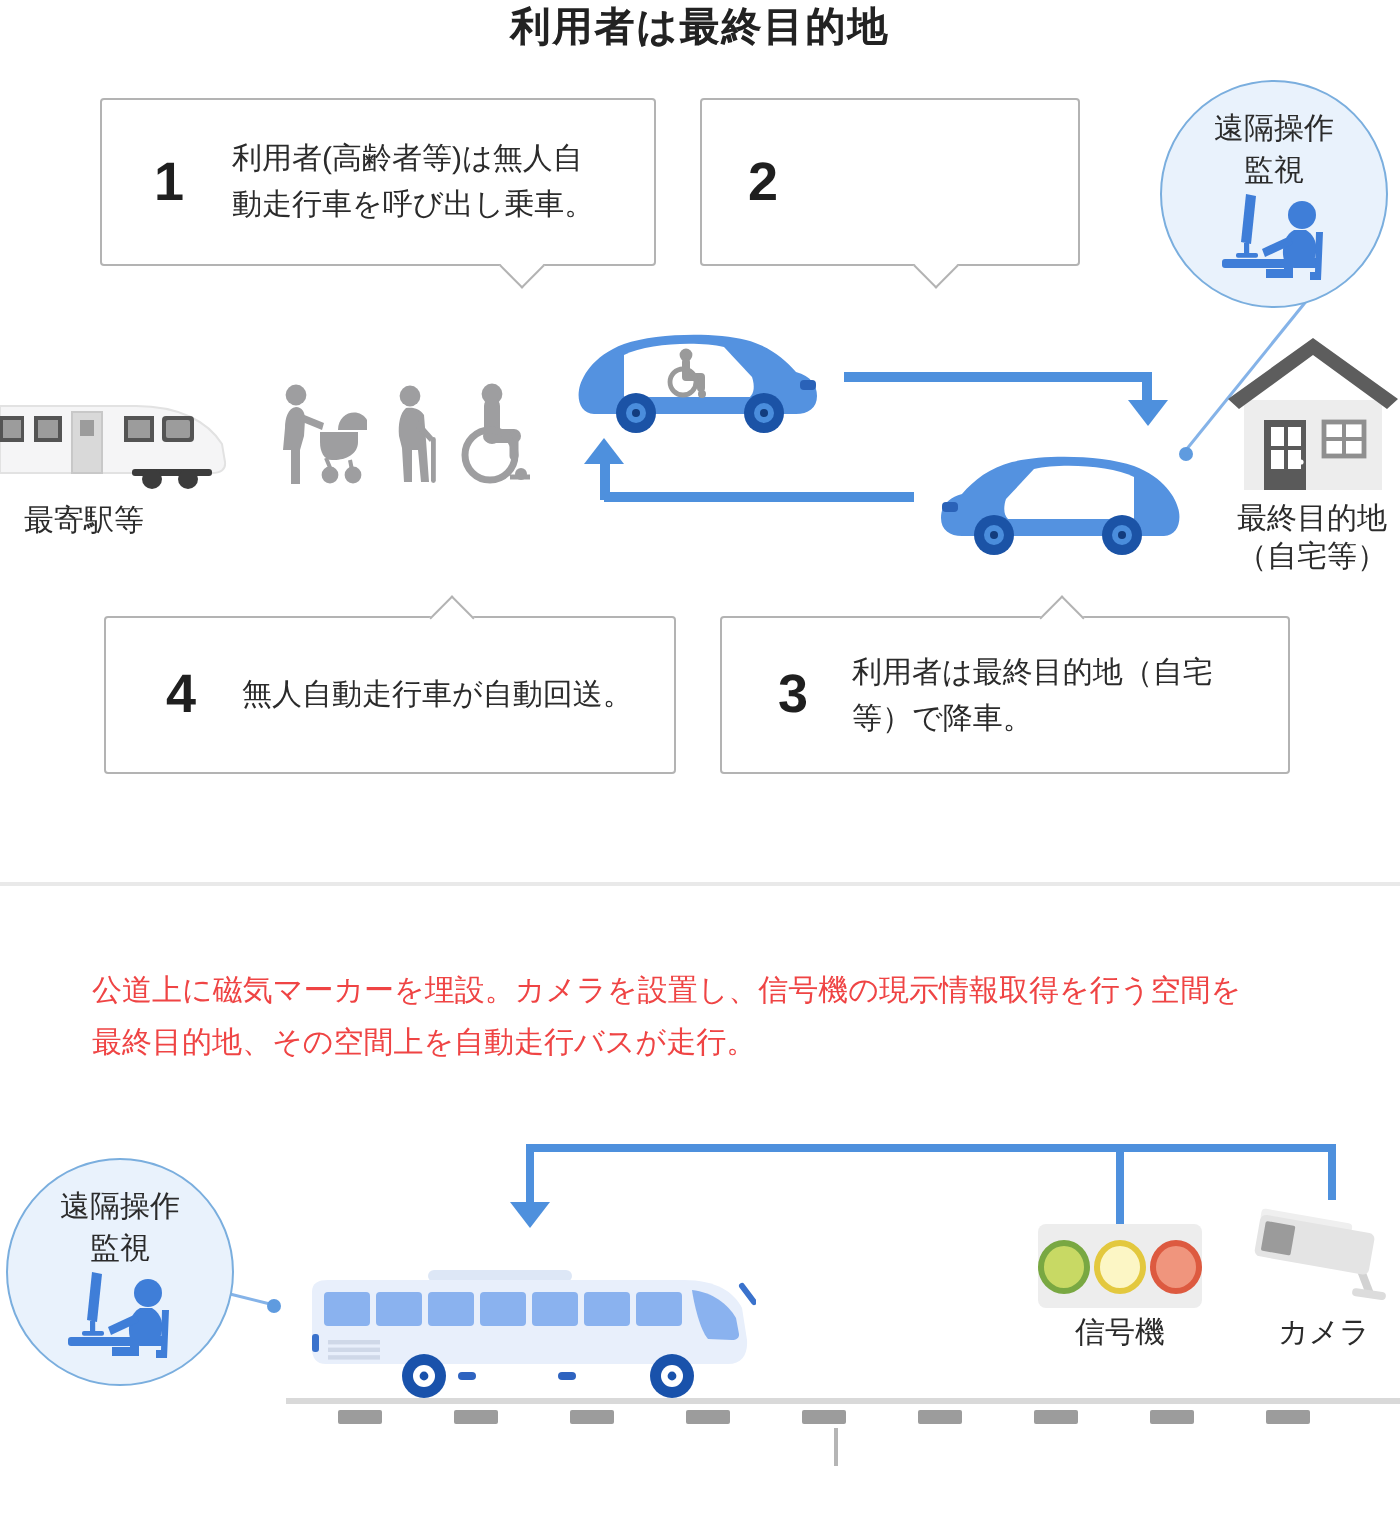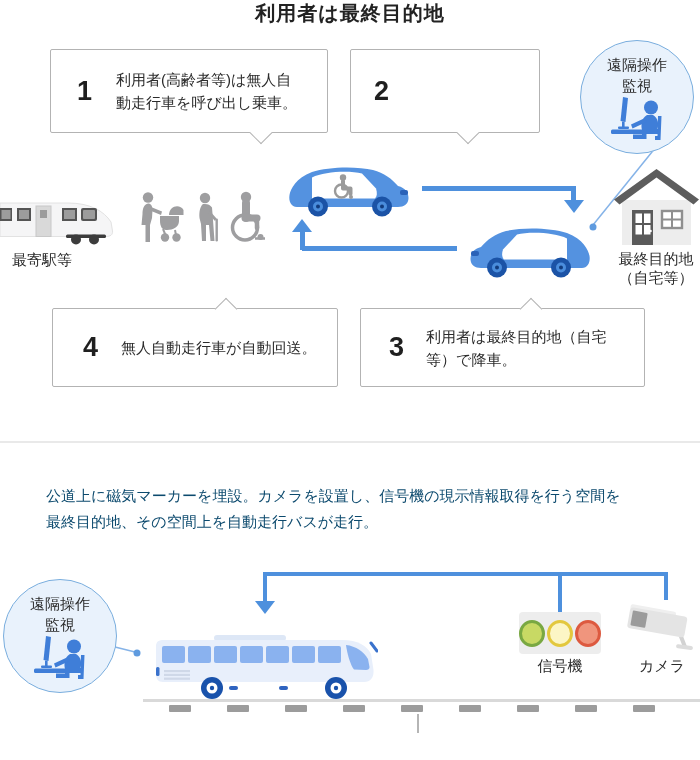--- a/index.html
+++ b/index.html
@@ -15,21 +15,21 @@
   .tail.up{top:-8.5px;border-left:1px solid #b3b3b3;border-top:1px solid #b3b3b3;}
   .circle-badge{position:absolute;width:114px;height:114px;border-radius:50%;background:#e9f2fc;border:1.5px solid #7aaede;box-sizing:border-box;text-align:center;}
   .circle-badge .line{font-size:15px;color:#2b2b2b;line-height:21px;font-weight:500;}
   .circle-badge .line.first{margin-top:13px;text-align:center;}
   .bar{position:absolute;background:#4e90dd;}
   .head-down{position:absolute;width:0;height:0;border-left:10px solid transparent;border-right:10px solid transparent;border-top:13px solid #4e90dd;}
   .head-up{position:absolute;width:0;height:0;border-left:10px solid transparent;border-right:10px solid transparent;border-bottom:13px solid #4e90dd;}
   .label{position:absolute;font-size:15px;color:#2b2b2b;}
   .label.center{text-align:center;}
   .divider{position:absolute;left:0;top:441px;width:700px;height:2px;background:#e9e9e9;}
-  .para{position:absolute;left:46px;top:483px;width:630px;font-size:15px;line-height:26px;color:#0c4a6e;}
+  .para{position:absolute;left:46px;top:483px;width:630px;font-size:15px;line-height:26px;color:#ef4444;}
   .para span{display:block;white-space:nowrap;}
   .road{position:absolute;left:143px;top:699px;width:557px;height:3px;background:#d9d9d9;}
   .magnetic-marker{position:absolute;top:0;width:22px;height:7px;background:#9c9c9c;border-radius:1px;}
   .traffic-box{position:absolute;left:519px;top:612px;width:82px;height:42px;background:#ededed;border-radius:4px;display:flex;align-items:center;justify-content:center;gap:2px;}
   .lamp{width:21px;height:21px;border-radius:50%;box-sizing:content-box;}
   .lamp.g{background:#c8d964;border:3px solid #79a842;}
   .lamp.y{background:#fcf6c5;border:3px solid #e3c83e;}
   .lamp.r{background:#f0957d;border:3px solid #dd5a40;}
 </style>
 </head>

